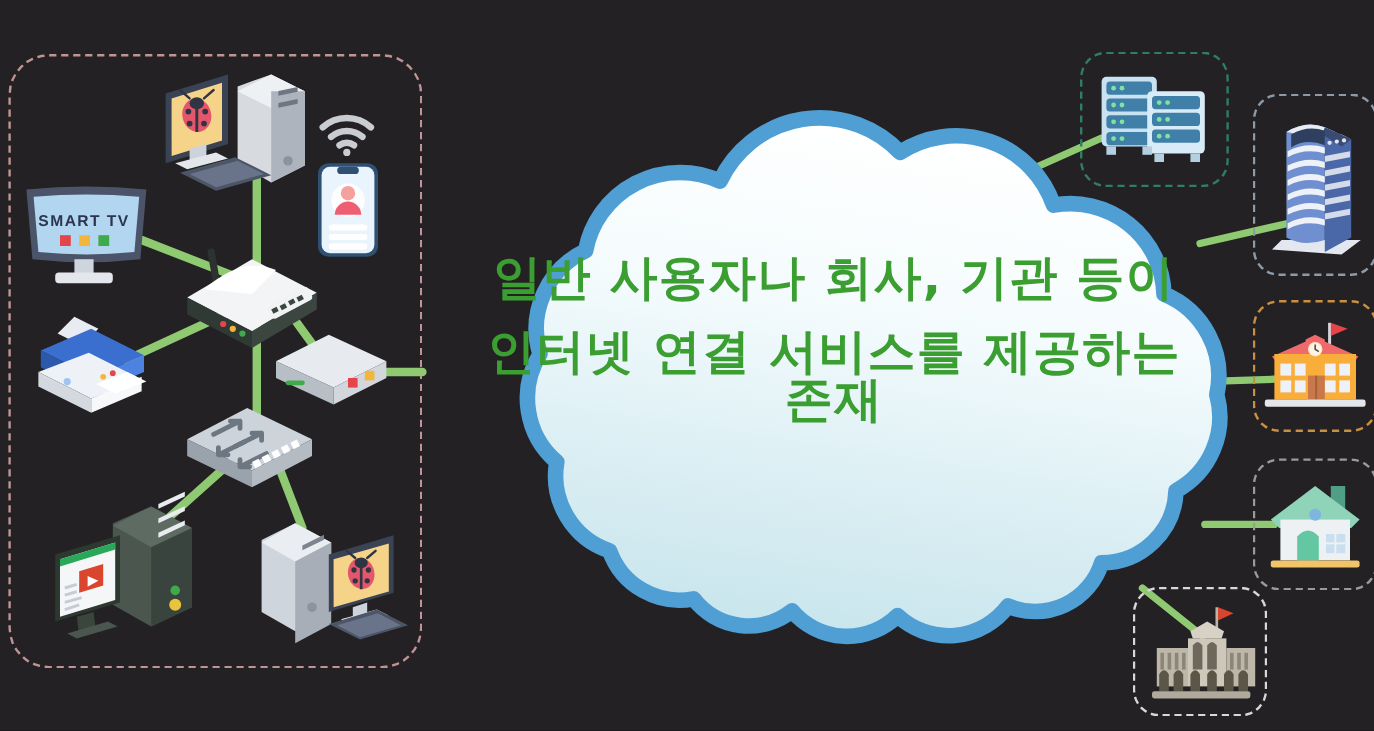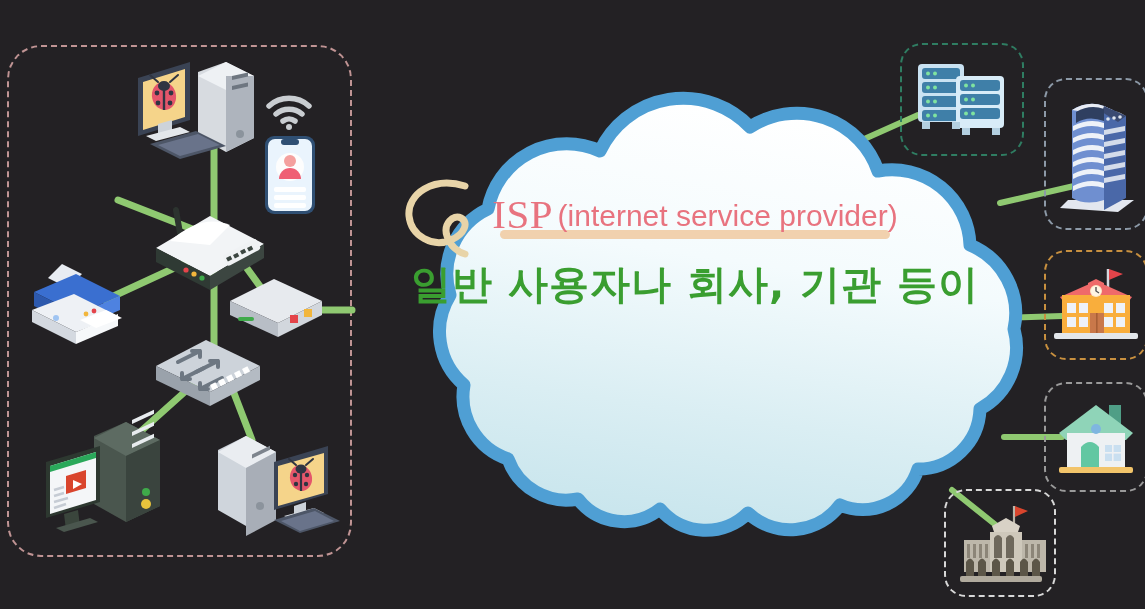--- a/index.html
+++ b/index.html
@@ -135,31 +135,36 @@
         a 60 60 0 0 1 -88 -4
         a 58 58 0 0 1 -82 -10
         a 62 62 0 0 1 -70 -40
         a 66 66 0 0 1 -44 -74
         a 70 70 0 0 1 -14 -90
         Z" fill="url(#cloudGrad)" stroke="#4f9fd4" stroke-width="13" stroke-linejoin="round"></path>
     </svg>
   </div>
 
   <div class="abs" id="cloud-text">
-    <div id="isp-line">
-      <svg id="isp-circle" viewBox="0 0 92 76">
-        <path d="M62 8 C30 -2 4 16 6 38 C8 58 30 70 48 62 C62 56 66 44 58 40 C50 36 40 46 44 58 C47 68 55 74 62 76" fill="none" stroke="#e8d4a8" stroke-width="7" stroke-linecap="round"></path>
-      </svg>
-      <div id="isp-underline"></div>
-      <span id="isp-abbr">ISP</span>
-      <span id="isp-full">(internet service provider)</span>
-    </div>
     <div class="kr-line">일반 사용자나 회사, 기관 등이</div>
-  </div>
-
+    <div class="kr-line">인터넷 연결 서비스를 제공하는 존재</div>
+  </div>
+
+  <div class="abs" style="left:18px;top:152px;">
+    <svg width="108" height="92" viewBox="0 0 108 92">
+      <path d="M4 6 q50 -5 100 0 l-5 58 q-45 5 -90 0 Z" fill="#4b5468"></path>
+      <path d="M10 12 q44 -4 88 0 l-4 46 q-40 4 -80 0 Z" fill="#b2d6ef"></path>
+      <rect x="44" y="64" width="16" height="12" fill="#cfd5dc"></rect>
+      <rect x="28" y="75" width="48" height="9" rx="3" fill="#e3e7eb"></rect>
+      <text x="52" y="36" class="tv-label" text-anchor="middle" style="font-size:13px;font-weight:700;fill:#2b3550;letter-spacing:1.2px;">SMART TV</text>
+      <rect x="32" y="44" width="9" height="9" fill="#e4444a"></rect>
+      <rect x="48" y="44" width="9" height="9" fill="#f2b63c"></rect>
+      <rect x="64" y="44" width="9" height="9" fill="#3faa4a"></rect>
+    </svg>
+  </div>
 
   <div class="abs" style="left:128px;top:60px;">
     <svg width="132" height="110" viewBox="0 0 132 110">
 
       <path d="M70 12 l28 -10 l28 14 v62 l-28 14 l-28 -16 Z" fill="#d7dbe0"></path>
       <path d="M98 2 l28 14 l-28 14 l-28 -14 Z" fill="#eef1f4"></path>
       <path d="M98 16 v76 l28 -14 v-62 Z" fill="#aeb4bd"></path>
       <rect x="104" y="38" width="16" height="4" fill="#6e7680" transform="skewY(-12)"></rect>
       <rect x="104" y="48" width="16" height="4" fill="#6e7680" transform="skewY(-12)"></rect>
       <circle cx="112" cy="74" r="4" fill="#8b939c"></circle>

